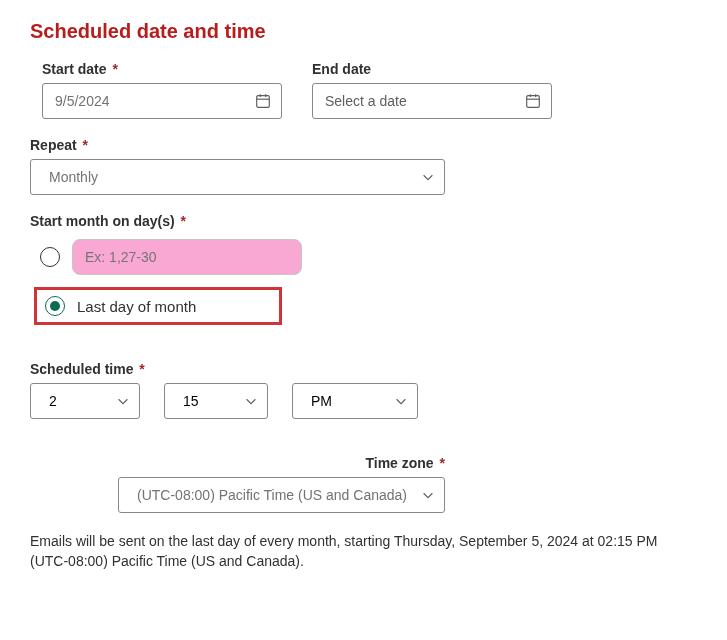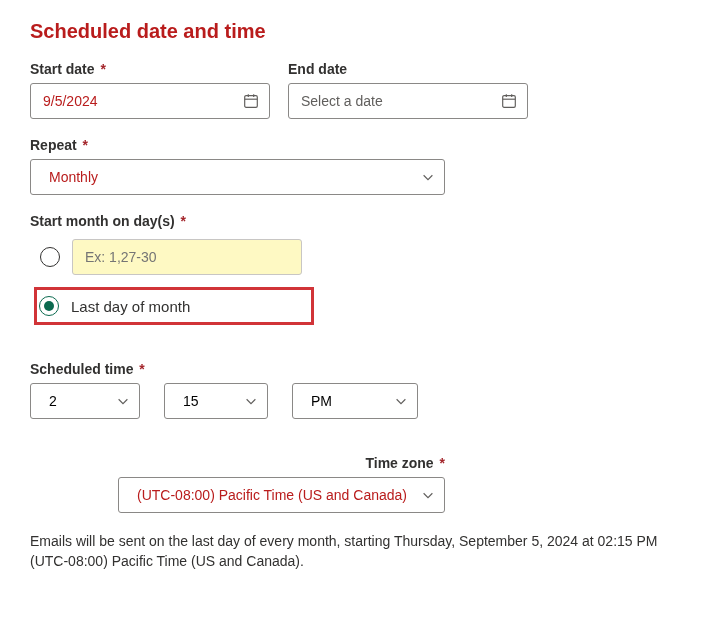--- a/index.html
+++ b/index.html
@@ -29,39 +29,39 @@
       position: relative;
       display: flex;
       align-items: center;
     }
     .date-input, .select-input, .text-input {
       height: 36px;
       border: 1px solid #8a8886;
       border-radius: 3px;
       padding: 0 36px 0 12px;
       font-size: 14px;
-      color: #b91c1c;
+      color: #737373;
       background: #fff;
       width: 100%;
       font-family: inherit;
     }
     .date-input::placeholder, .text-input::placeholder { color: #605e5c; }
     .select-input {
       appearance: none;
       padding-left: 18px;
     }
     .icon-right {
       position: absolute;
       right: 10px;
       top: 50%;
       transform: translateY(-50%);
       pointer-events: none;
       color: #605e5c;
     }
-    .date-field { width: 240px; }
+    .date-field { width: 240px; margin-left: 12px; }
     .repeat-field { width: 415px; }
     .radio-group { display: flex; flex-direction: column; gap: 12px; margin-top: 4px; margin-bottom: 18px; }
     .radio-row { display: flex; align-items: center; gap: 12px; padding-left: 10px; }
     .radio {
       width: 20px; height: 20px;
       border: 1px solid #323130;
       border-radius: 50%;
       display: inline-flex;
       align-items: center; justify-content: center;
       flex-shrink: 0;
@@ -71,33 +71,33 @@
     .radio.selected::after {
       content: "";
       width: 10px; height: 10px;
       background: #0b6a4f;
       border-radius: 50%;
     }
     .radio-input {
       height: 36px;
       width: 230px;
       border: 1px solid #c8c6c4;
-      border-radius: 3px;
+      border-radius: 8px;
       padding: 0 12px;
       font-size: 14px;
-      background: #fef9c3;
+      background: #f9a8d4;
       color: #605e5c;
       font-family: inherit;
     }
     .radio-label { font-size: 15px; color: #323130; }
     .highlight {
       border: 3px solid #d13438;
-      padding: 6px 10px 6px 2px;
+      padding: 6px 10px 6px 8px;
       margin-left: 4px;
-      width: 280px;
+      width: 248px;
     }
     .time-row { display: flex; gap: 24px; margin-bottom: 18px; }
     .time-select {
       height: 36px;
       border: 1px solid #8a8886;
       border-radius: 3px;
       padding: 0 34px 0 18px;
       font-size: 14px;
       background: #fff;
       appearance: none;

